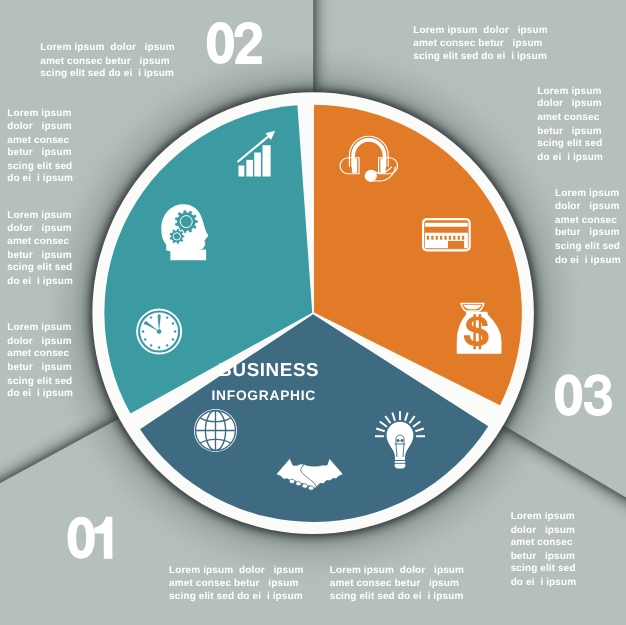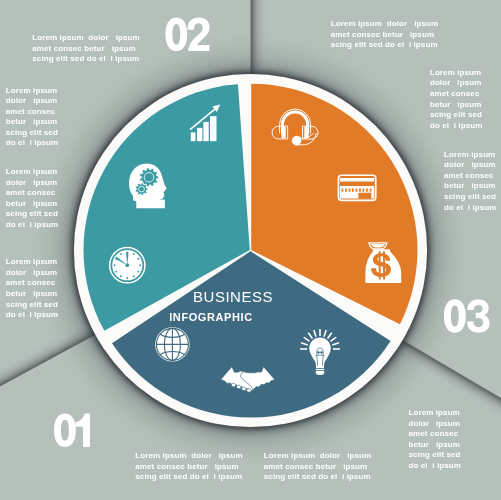--- a/index.html
+++ b/index.html
@@ -248,21 +248,21 @@
         <circle cx="41.5" cy="51.5" r="1.8" fill="#3e6b81"></circle>
         <circle cx="47.5" cy="51.5" r="1.8" fill="#3e6b81"></circle>
         <path d="M36.0 57.0 L53.0 57.0"></path>
         </g>
         </g>
       </g>
     </g>
 
   </svg>
 
-  <div class="ctr" style="left:0;top:288px;width:430px;font-size:15px;font-weight:normal;letter-spacing:0.5px;margin-left:18px;">BUSINESS</div>
+  <div class="ctr" style="left:0;top:288px;width:430px;font-size:15px;font-weight:bold;letter-spacing:0.5px;">BUSINESS</div>
   <div class="ctr" style="left:0;top:311px;width:422px;font-size:11px;font-weight:bold;letter-spacing:0.6px;">INFOGRAPHIC</div>
 
   <div class="txt" style="left:32.3px;top:33.2px;">Lorem ipsum  dolor   ipsum
 amet consec betur   ipsum
 scing elit sed do ei  i ipsum</div>
   <div class="txt" style="left:330.7px;top:19.2px;">Lorem ipsum  dolor   ipsum
 amet consec betur   ipsum
 scing elit sed do ei  i ipsum</div>
   <div class="txt" style="left:5.8px;top:85.5px;">Lorem ipsum
 dolor   ipsum

